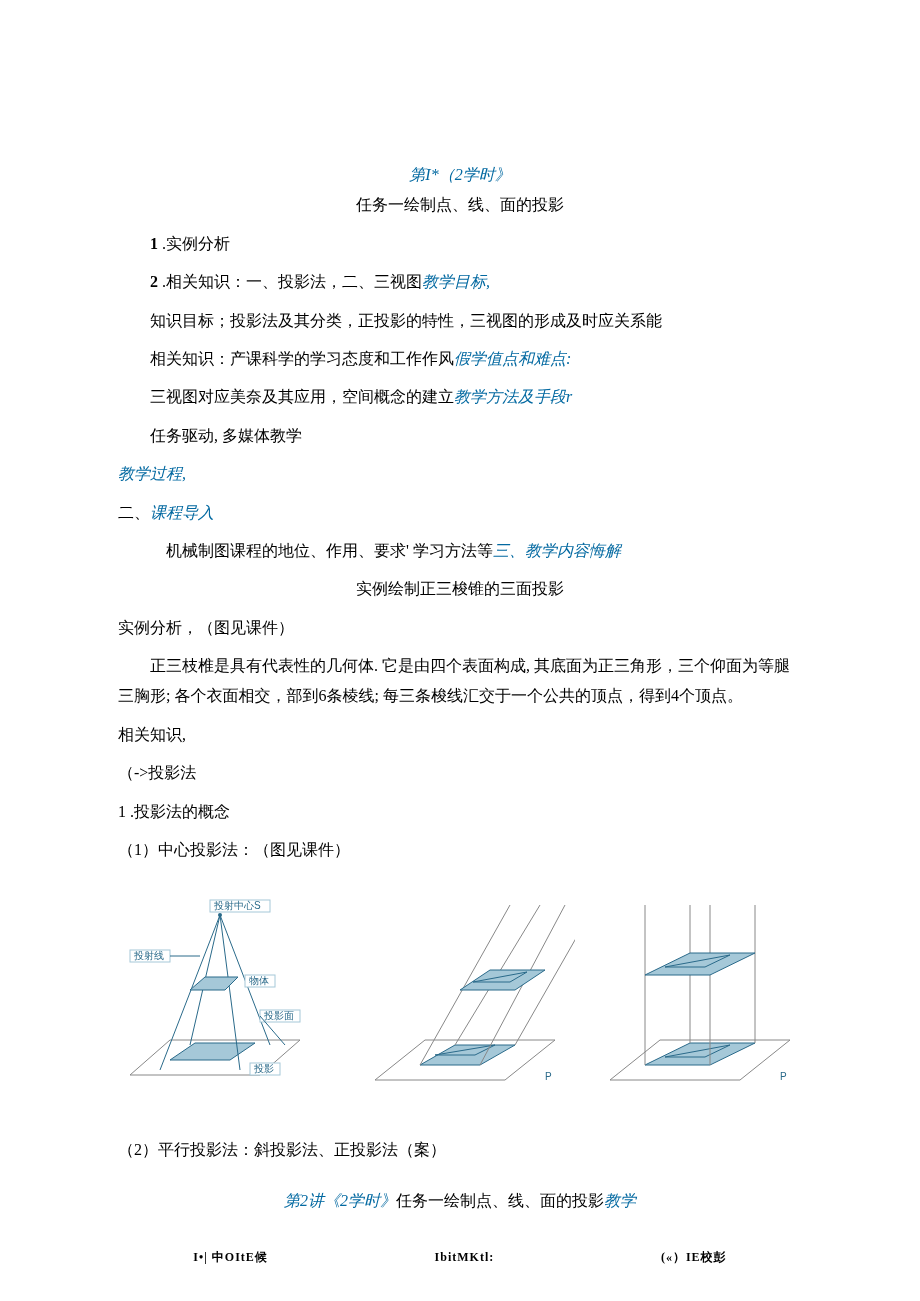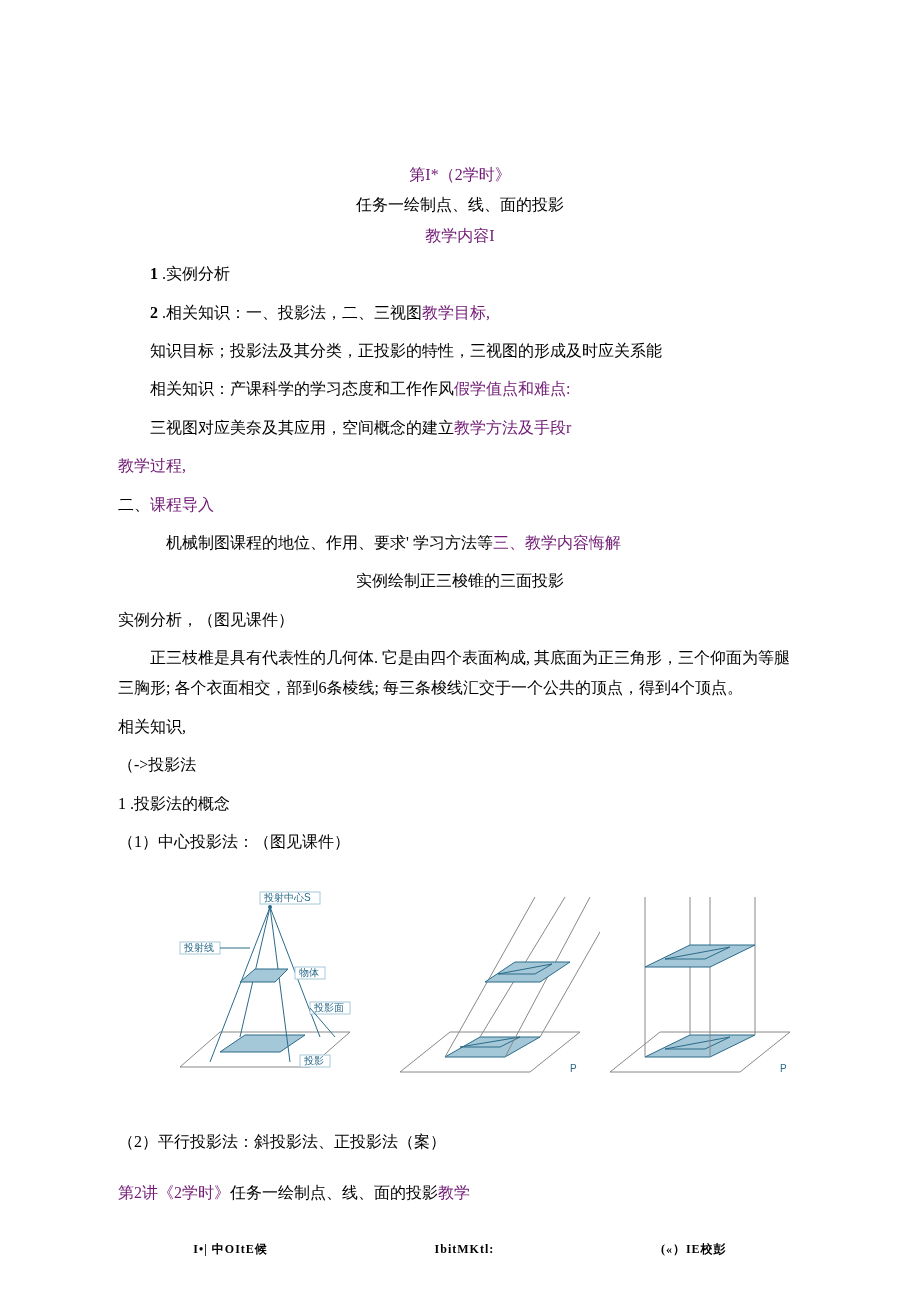--- a/index.html
+++ b/index.html
@@ -12,34 +12,35 @@
     line-height: 1.9;
     width: 920px;
   }
   .page {
     padding: 160px 110px 40px 110px;
   }
   .center {
     text-align: center;
   }
   .blue {
-    color: #701a75;
+    color: #0369a1;
+    font-style: italic;
   }
   .indent {
     text-indent: 2em;
   }
   .section-item {
     margin: 8px;
   }
   .bold {
     font-weight: bold;
   }
   .diagram-row {
     display: flex;
-    justify-content: flex-end;
+    justify-content: space-between;
     align-items: flex-end;
     margin: 30px 0 40px 0;
     height: 200px;
     text-decoration: underline;
   }
   .caption-row {
     display: flex;
     justify-content: space-around;
     font-size: 12px;
     font-weight: bold;
@@ -54,37 +55,37 @@
   svg .label { font-size: 10px; fill: #2a6a8a; font-family: sans-serif; }
   svg .plane { fill: #fff; stroke: #888; }
 </style>
 </head>
 <body>
 
 <div class="page">
 
   <div class="center blue">第I*（2学时》</div>
   <div class="center">任务一绘制点、线、面的投影</div>
-  <div class="center blue">教学内容I</div>
 
   <p class="indent section-item">
     <span class="bold">1</span><span> .实例分析</span>
   </p>
 
   <p class="indent section-item">
     <span class="bold">2</span><span>   .相关知识：一、投影法，二、三视图</span><span class="blue">教学目标,</span>
   </p>
 
   <p class="indent section-item">知识目标；投影法及其分类，正投影的特性，三视图的形成及时应关系能</p>
   <p class="indent section-item">
     <span>相关知识：产课科学的学习态度和工作作风</span><span class="blue">假学值点和难点:</span>
   </p>
   <p class="indent section-item">
     <span>三视图对应美奈及其应用，空间概念的建立</span><span class="blue">教学方法及手段r</span>
   </p>
+  <p class="indent section-item">任务驱动, 多媒体教学</p>
 
   <p class="section-item blue">教学过程,</p>
 
 
   <p class="section-item">
     <span>二、</span><span class="blue">课程导入</span>
   </p>
 
   <p class="indent section-item" style="text-indent:3em">
     <span>机械制图课程的地位、作用、要求' 学习方法等</span><span class="blue">三、教学内容悔解</span>
@@ -149,21 +150,21 @@
       <line class="line-gray" x1="155" y1="10" x2="155" y2="148"></line>
       <line class="line-gray" x1="90" y1="10" x2="90" y2="148"></line>
       <polygon class="fill-blue" points="45,80 110,80 155,58 90,58"></polygon>
       <polygon class="line-blue" points="65,72 105,72 130,60"></polygon>
       <text class="label" x="180" y="185">P</text>
     </svg>
   </div>
 
   <p class="section-item">（2）平行投影法：斜投影法、正投影法（案）</p>
 
-  <p class="section-item" style="text-align:left; margin-top:20px">
+  <p class="section-item" style="text-align:center; margin-top:20px">
     <span class="blue">第2讲《2学时》</span><span>任务一绘制点、线、面的投影</span><span class="blue">教学</span>
   </p>
 
   <div class="caption-row">
     <span>I•| 中OItE候</span>
     <span>IbitMKtl:</span>
     <span>(«）IE校彭</span>
   </div>
 
 </div>

